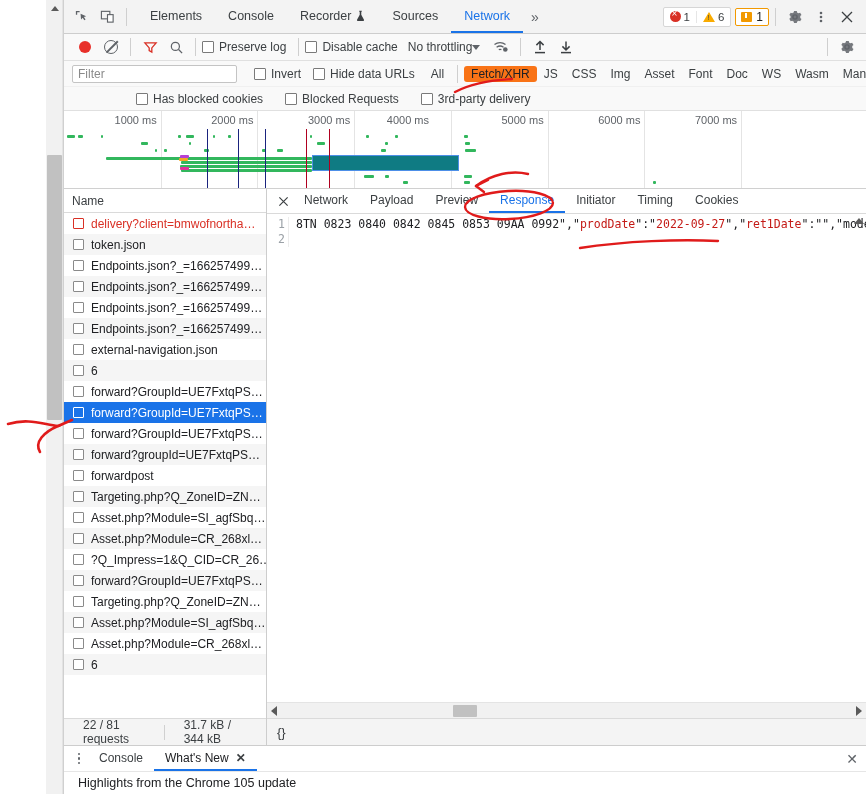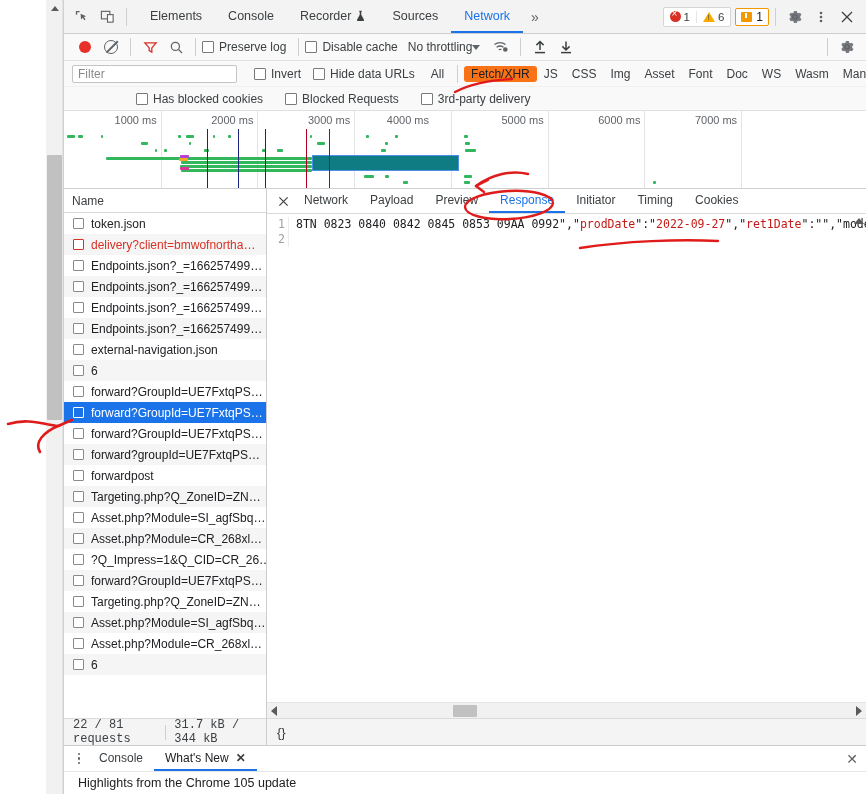--- a/index.html
+++ b/index.html
@@ -145,21 +145,21 @@
   .row:nth-child(even){ background:#f5f5f5; }
   .row .rcb{ width:11px;height:11px;min-width:11px;border:1px solid #8a8a8a;background:#fff;border-radius:1px;}
   .row.failed{ color:#d93025; }
   .row.failed .rcb{ border-color:#d93025; }
   .row.selected{ background:#1a73e8 !important; color:#fff; }
   .row.selected .rcb{ border-color:#fff; background:#1a73e8; }
   .list-footer{
     height:27px;min-height:27px;display:flex;align-items:center;
     border-top:1px solid #dadada;background:#f4f4f4;font-size:12px;color:#3c4043;
   }
-  .lf-cell{ padding:0 9px;font-family:Liberation Mono, monospace; }
+  .lf-cell{ padding:0 19px; }
   .lf-sep{ width:1px;height:15px;background:#d0d0d0; }
 
   
   .detail{ flex:1; display:flex; flex-direction:column; min-width:0; min-height:0; background:#fff;}
   .detail-tabs{
     height:25px;min-height:25px;display:flex;align-items:center;
     border-bottom:1px solid #dadada;background:#fff;padding-left:6px;position:relative;
   }
   .dt-close{ width:20px;height:20px;display:flex;align-items:center;justify-content:center;color:#5f6368;font-size:13px;cursor:pointer;}
   .dt-tab{
@@ -456,27 +456,27 @@
         <div class="ov-event" style="left: 265.046px; background: rgb(176, 0, 32);"></div>
       </div>
 
     <div class="split">
 
       <div class="req-list">
         <div class="list-head">
           <span>Name</span>
         </div>
         <div class="rows" id="req-rows">
+            <div class="row failed">
+              <span class="rcb"></span>
+              <span>delivery?client=bmwofnortha…</span>
+            </div>
             <div class="row">
               <span class="rcb"></span>
               <span>token.json</span>
-            </div>
-            <div class="row failed">
-              <span class="rcb"></span>
-              <span>delivery?client=bmwofnortha…</span>
             </div>
             <div class="row">
               <span class="rcb"></span>
               <span>Endpoints.json?_=166257499…</span>
             </div>
             <div class="row">
               <span class="rcb"></span>
               <span>Endpoints.json?_=166257499…</span>
             </div>
             <div class="row">

